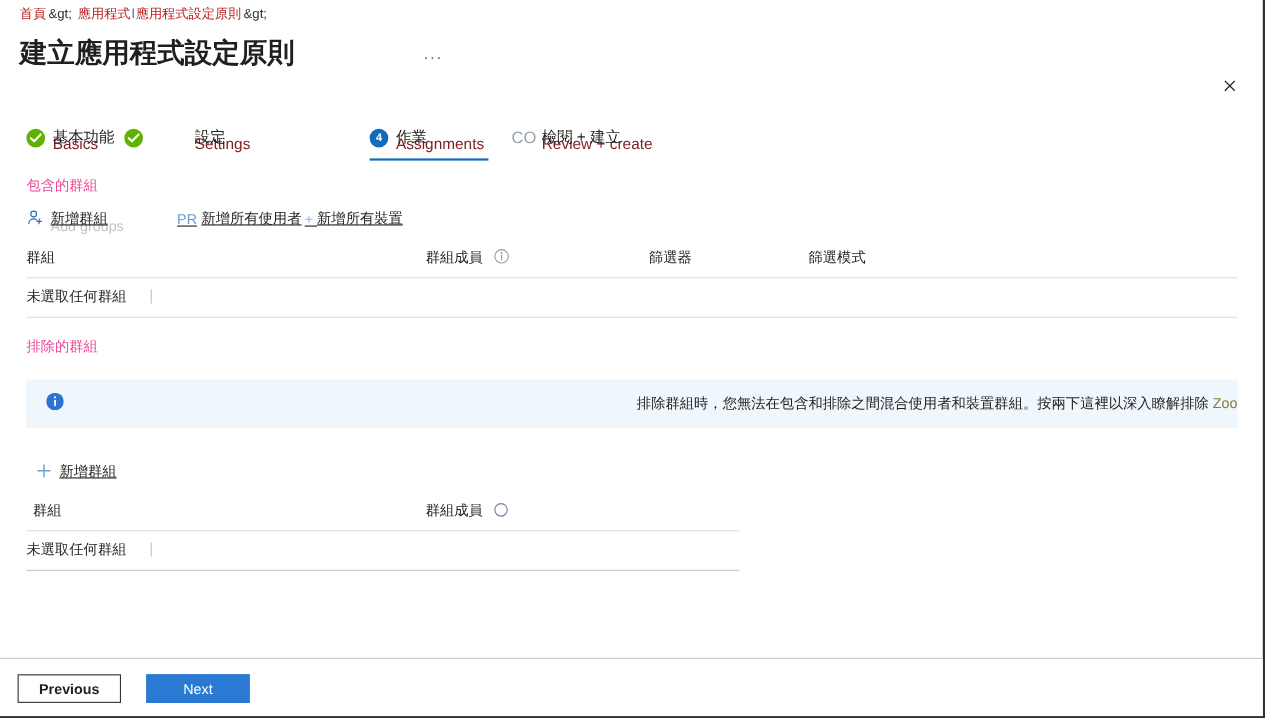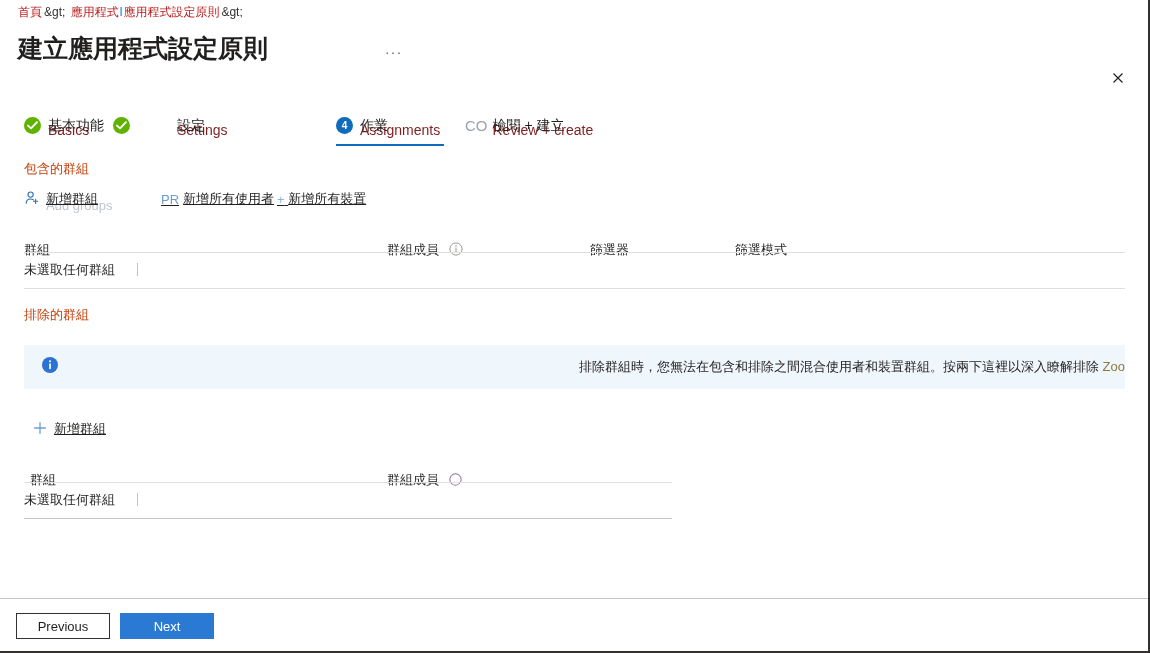--- a/index.html
+++ b/index.html
@@ -147,21 +147,21 @@
     letter-spacing: 0px;
     margin-right: 5px;
   }
 
   
   .section-label {
     position: absolute;
     left: 24px;
     font-size: 13px;
     line-height: 18px;
-    color: #c2410c;
+    color: #ec4899;
     text-align: center;
   }
 
   
   .cmdbar {
     position: absolute;
     left: 24px;
     top: 186px;
     height: 26px;
   }
@@ -198,21 +198,21 @@
   .plus-mark { color: #8ab4e8; font-size: 13px; }
 
   
   .tbl { position: absolute; }
   .tbl-head {
     position: relative;
     height: 26px;
   }
   .th {
     position: absolute;
-    top: 16px;
+    top: 0;
     font-size: 13px;
     line-height: 20px;
     font-weight: 400;
     color: #201f1e;
     white-space: nowrap;
   }
   .th .info-circle { margin-left: 6px; vertical-align: -2px; }
   .rule {
     position: absolute;
     height: 1px;
@@ -284,23 +284,24 @@
     cursor: pointer;
     box-sizing: border-box;
     padding: 0 10px;
     white-space: nowrap;
   }
   .btn-secondary {
     left: 16px;
     background: #ffffff;
     border: 1px solid #323130;
     color: #201f1e;
+    font-weight: bold;
   }
   .btn-primary {
-    left: 120px;
+    left: 133px;
     background: #2a7ad4;
     border: 1px solid #2a7ad4;
     color: #ffffff;
   }
 </style>
 </head>
 <body>
 
 <div class="page">
 

